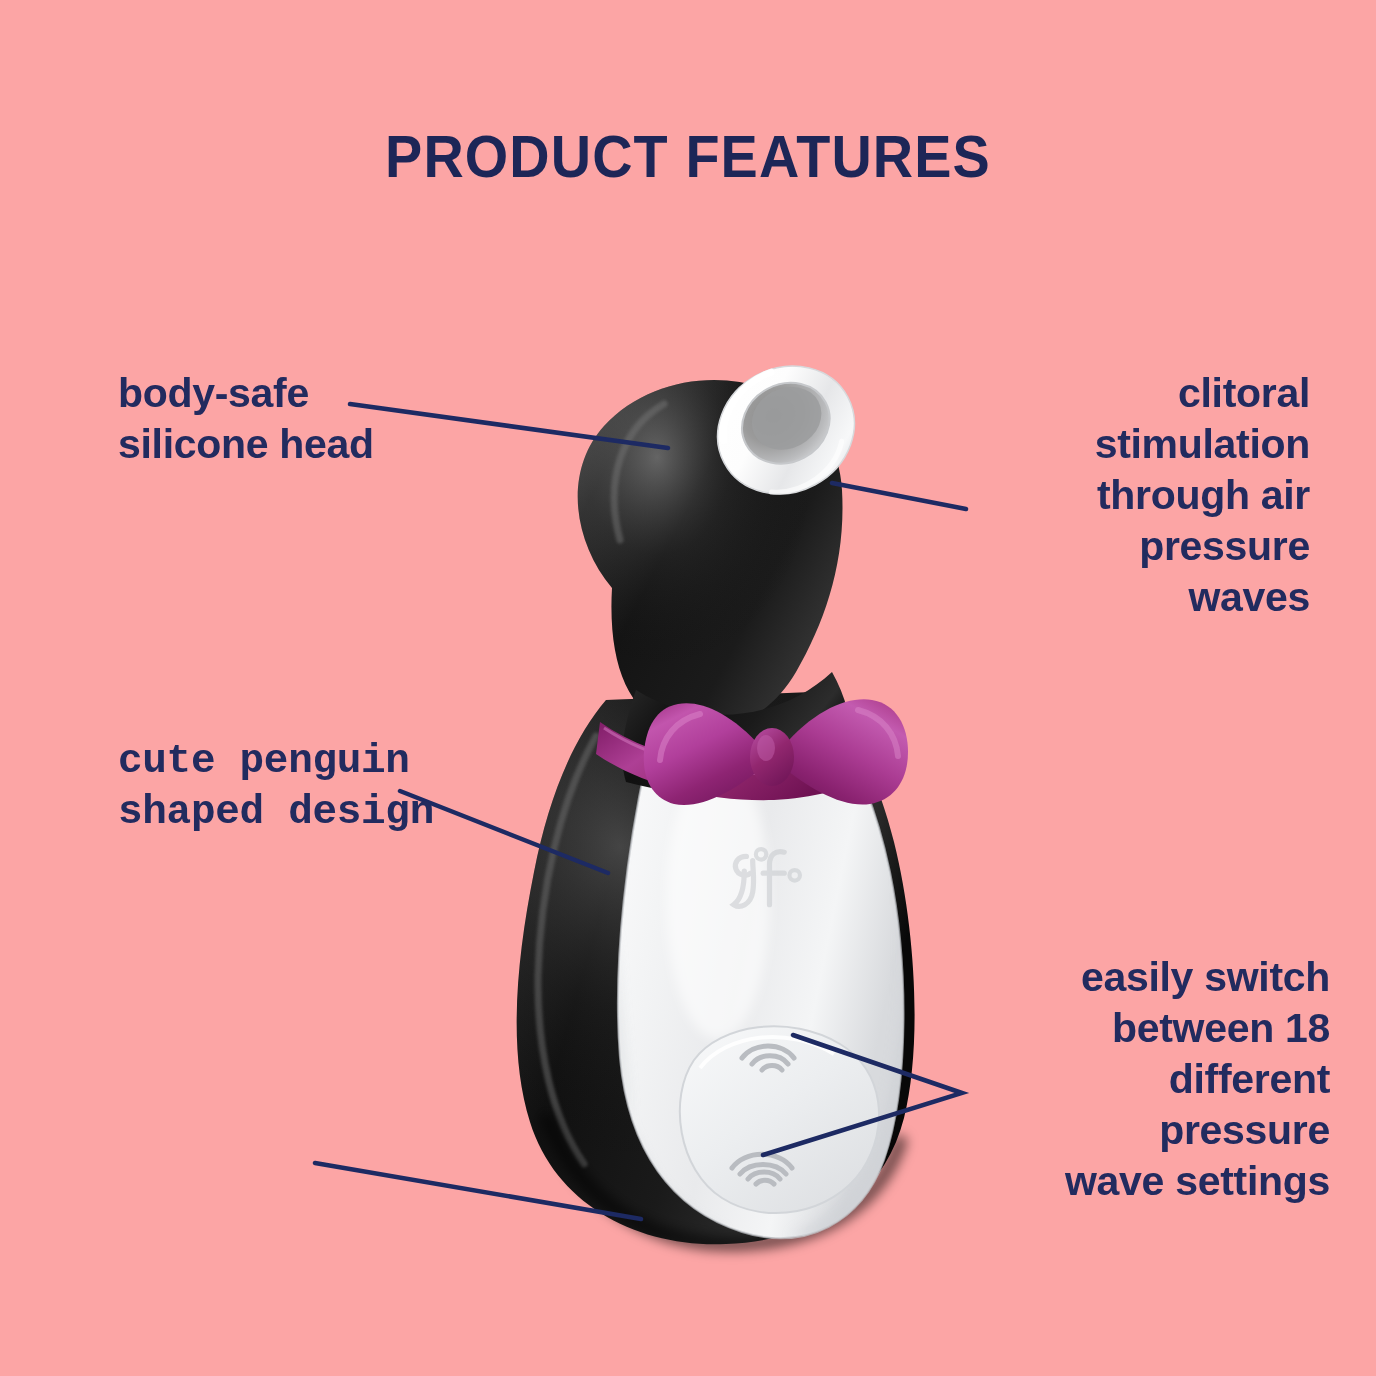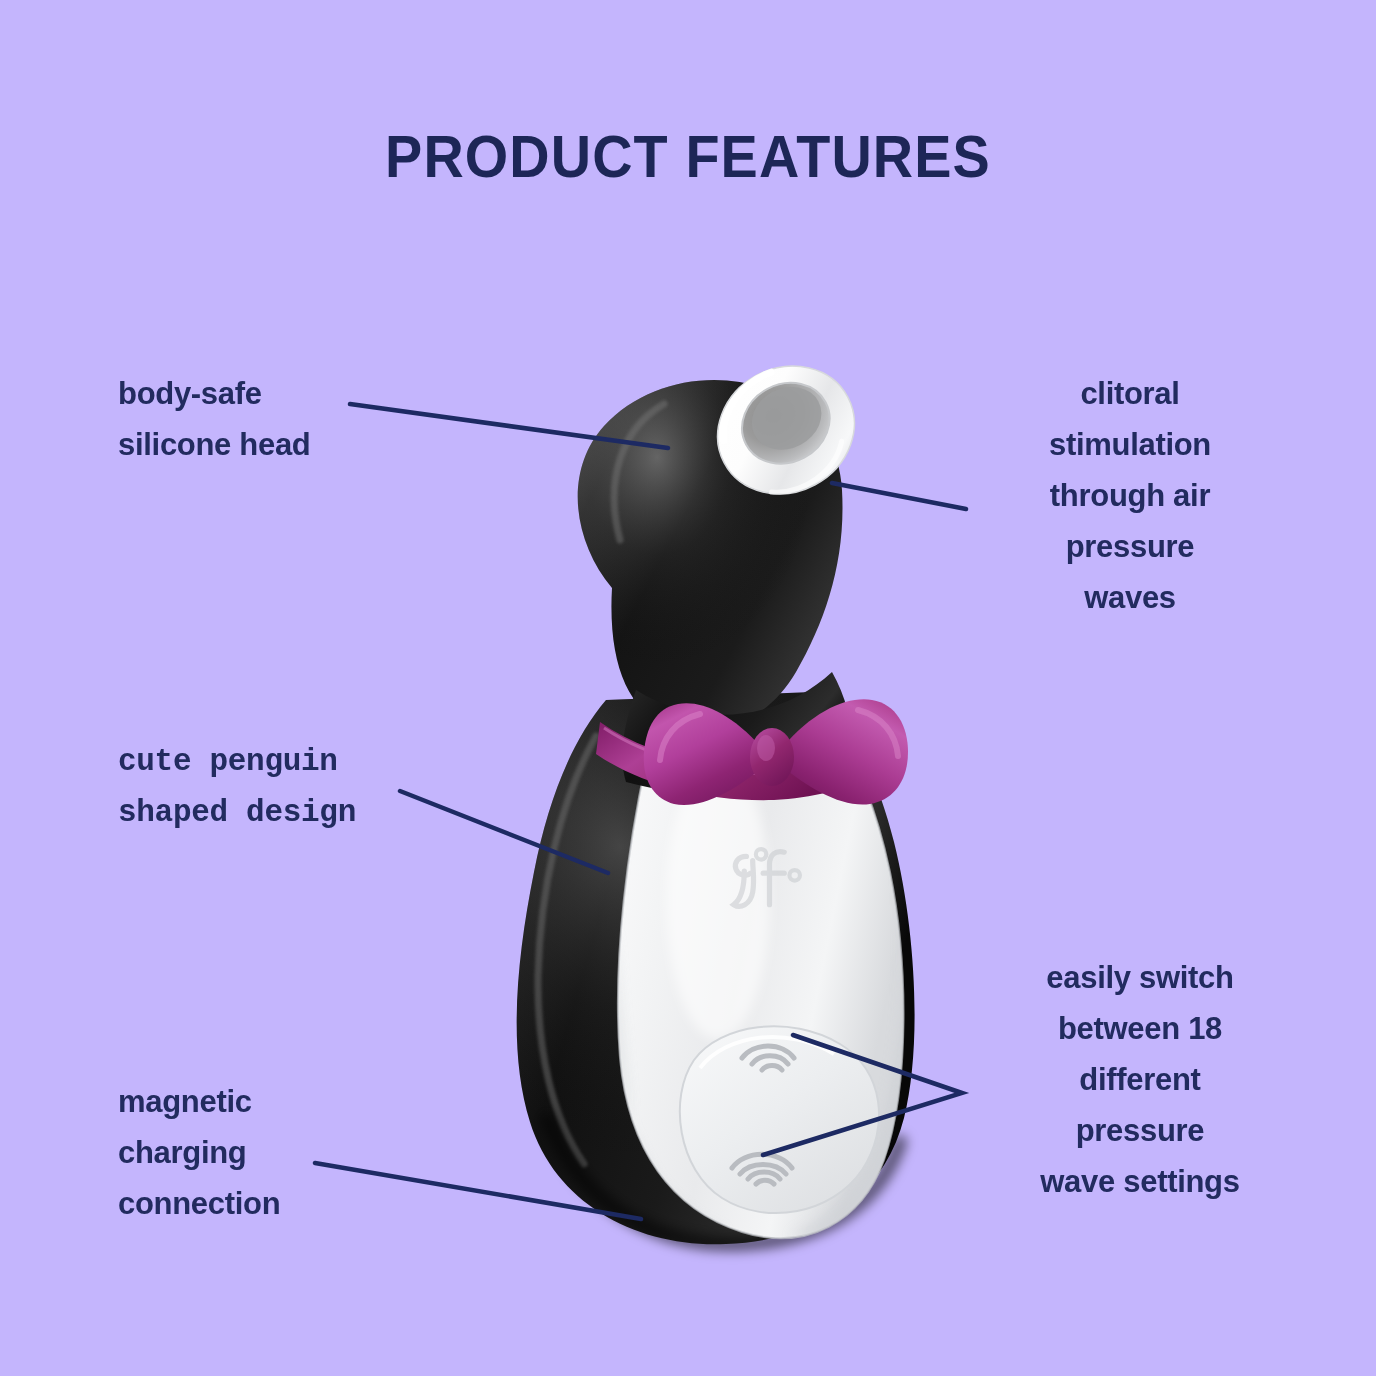--- a/index.html
+++ b/index.html
@@ -13,21 +13,21 @@
     height: 1376px;
     position: relative;
     overflow: hidden;
     font-family: "Liberation Sans", sans-serif;
     -webkit-font-smoothing: antialiased;
   }
 
   .stage {
     position: absolute;
     inset: 0;
-    background: #c4b5fd;
+    background: #fca5a5;
   }
 
   
   .title {
     position: absolute;
     top: 122px;
     left: 0;
     width: 1376px;
     text-align: center;
     font-family: "Liberation Sans", sans-serif;
@@ -39,27 +39,27 @@
     transform: scaleX(0.93);
     transform-origin: 50% 50%;
   }
 
   
   .label {
     position: absolute;
     color: #222b5f;
     font-family: "Liberation Sans", sans-serif;
     font-weight: 600;
-    font-size: 31px;
+    font-size: 41px;
     line-height: 51px;
     letter-spacing: -0.3px;
     white-space: pre-line;
   }
   .label.left  { text-align: left; }
-  .label.right { text-align: center; }
+  .label.right { text-align: right; margin-left: 30px; }
 
   #label-body-safe        { left: 118px; top: 368px;  width: 420px; }
   #label-cute-penguin     { left: 118px; top: 736px;  width: 420px; font-family: Liberation Mono, monospace; }
   #label-magnetic         { left: 118px; top: 1076px; width: 400px; }
   #label-clitoral         { left: 980px; top: 368px;  width: 300px; }
   #label-settings         { left: 980px; top: 952px;  width: 320px; }
 
   
   .leaders {
     position: absolute;
@@ -352,23 +352,20 @@
       <polyline points="793,1035 962,1093 763,1155"></polyline>
     </g>
   </svg>
 
   <div class="label left" id="label-body-safe">body-safe
 silicone head</div>
 
   <div class="label left" id="label-cute-penguin">cute penguin
 shaped design</div>
 
-  <div class="label left" id="label-magnetic">magnetic
-charging
-connection</div>
 
   <div class="label right" id="label-clitoral">clitoral
 stimulation
 through air
 pressure
 waves</div>
 
   <div class="label right" id="label-settings">easily switch
 between 18
 different

